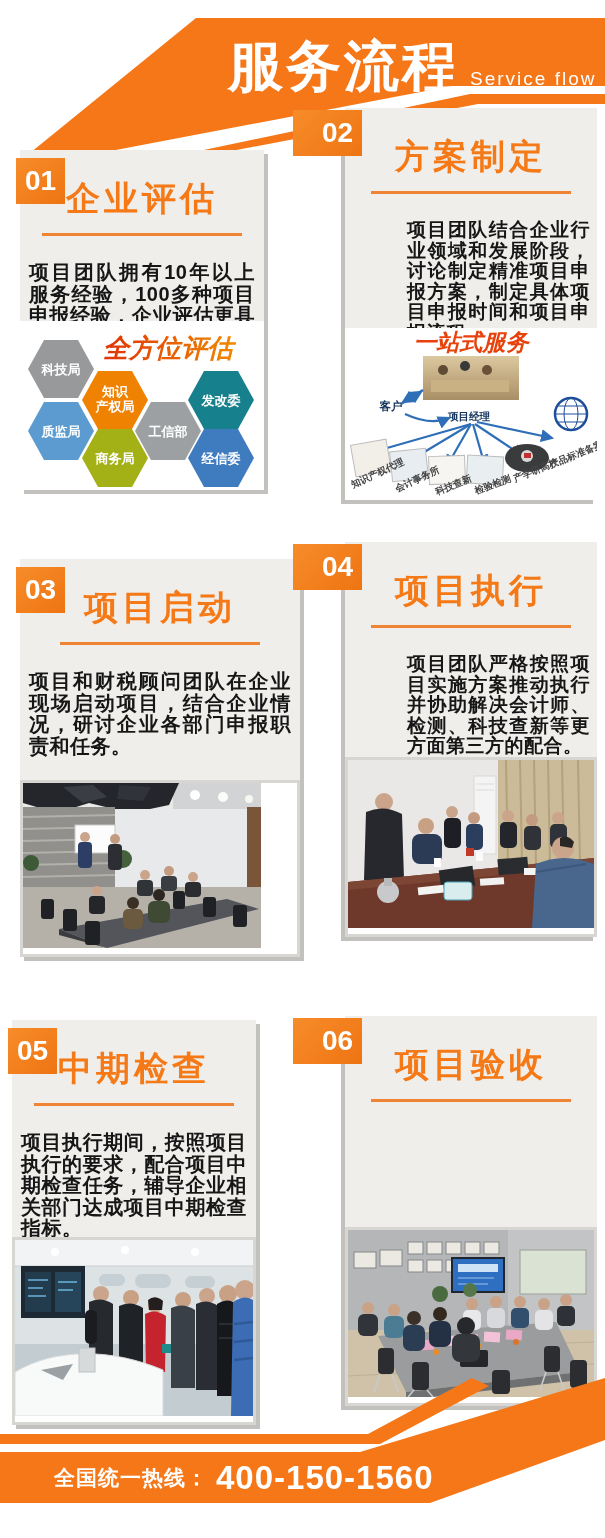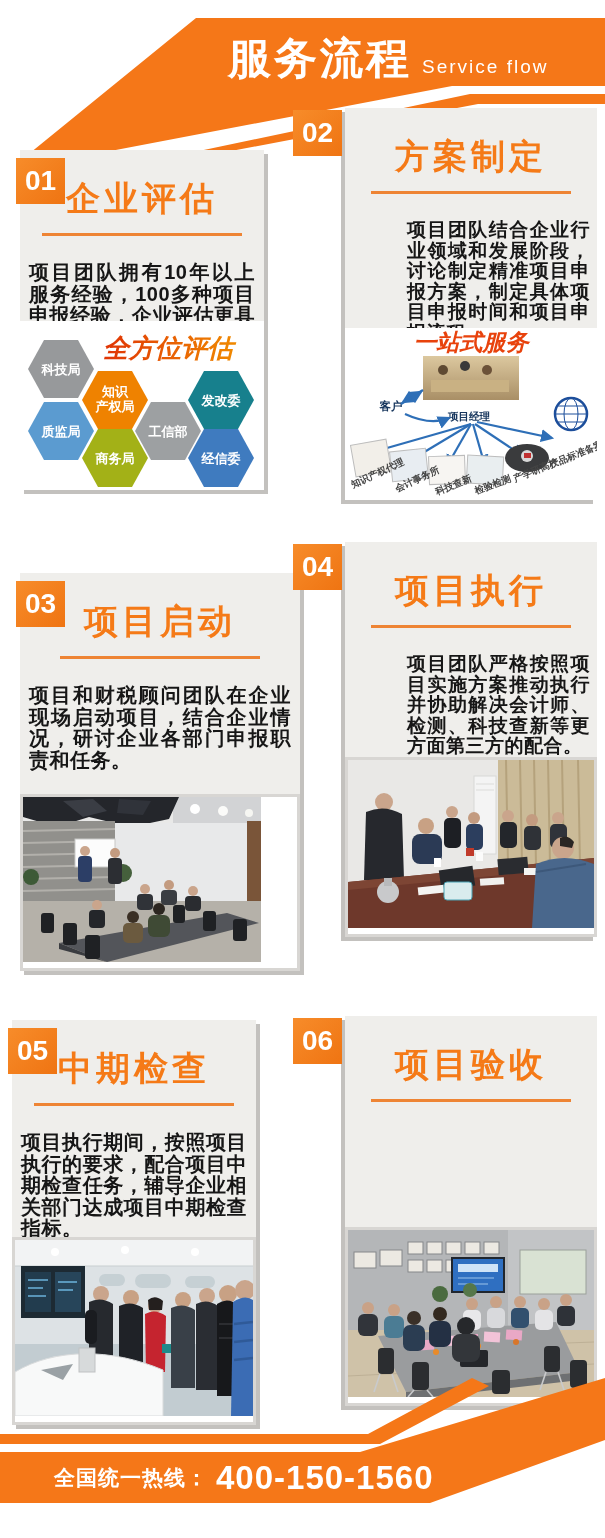--- a/index.html
+++ b/index.html
@@ -3,31 +3,31 @@
 <meta charset="utf-8">
 <style>
   html,body{margin:0;padding:0;background:#ffffff;}
   .page{
     position:relative;width:605px;height:1538px;overflow:hidden;background:#fff;
     font-family:"Liberation Sans","DejaVu Sans",sans-serif;
   }
   svg{display:block;}
   .hdr-svg{position:absolute;top:0;left:0;}
   .hdr-text{position:absolute;top:30px;left:228px;display:flex;align-items:baseline;gap:10px;color:#fff;}
-  .hdr-title{font-size:43px;font-weight:bold;letter-spacing:3px;}
+  .hdr-title{font-size:55px;font-weight:bold;letter-spacing:3px;}
   .hdr-sub{font-size:19px;letter-spacing:2px;}
   .card{position:absolute;background:#efeeeb;}
   .card.left{box-shadow:4px 4px 0 0 #c3c1be;}
   .card.right{box-shadow:-4px 4px 0 0 #c3c1be;}
   .badge{
     position:absolute;width:49px;height:46px;display:flex;align-items:center;justify-content:center;
     background:linear-gradient(135deg,#f78c2a,#ef7412);color:#fff;font-size:28px;font-weight:bold;
   }
   .card.left .badge{left:-4px;top:8px;}
-  .card.right .badge{left:-52px;top:2px;}
+  .card.right .badge{left:-52px;top:2px;padding-left:20px;}
   .card-title{margin:26px 0 0 0;text-align:center;color:#f57a17;font-size:34px;font-weight:bold;letter-spacing:4px;}
   .t-underline{width:200px;height:3px;background:#ee8434;margin:11px auto 0 auto;}
   .card-body{
     margin-top:26px;padding:0 9px;color:#161616;font-size:20px;font-weight:bold;
     line-height:1.08;letter-spacing:0.5px;text-align:justify;
   }
   .card.right .card-body{font-size:19px;padding:0 7px 0 14px;margin-left:48px;}
   .card-img{position:absolute;left:0;right:0;bottom:0;background:#fff;}
   .photo-frame{border:3px solid #d8d6d3;}
   .ftr-svg{position:absolute;left:0;top:1368px;}
@@ -157,21 +157,21 @@
           <text x="52" y="164" transform="rotate(-25 52 164)">会计事务所</text>
           <text x="92" y="167" transform="rotate(-22 92 167)">科技查新</text>
           <text x="131" y="166" transform="rotate(-20 131 166)">检验检测</text>
           <text x="170" y="154" transform="rotate(-22 170 154)">产学研高校</text>
           <text x="206" y="140" transform="rotate(-22 206 140)">产品标准备案</text>
         </g>
       </svg>
     </div>
   </div>
 
-  <div class="card left" style="left:20px;top:573px;width:280px;height:398px;">
+  <div class="card left" style="left:20px;top:559px;width:280px;height:398px;">
     <div class="badge">03</div>
     <div class="card-title">项目启动</div>
     <div class="t-underline"></div>
     <div class="card-body">项目和财税顾问团队在企业现场启动项目，结合企业情况，研讨企业各部门申报职责和任务。</div>
     <div class="card-img photo-frame" style="height:171px;">
       <svg width="238" height="165" viewBox="0 0 238 165">
         <rect width="238" height="165" fill="#e9e9e8"></rect>
         <rect x="150" y="0" width="88" height="30" fill="#d2d3d5"></rect>
         <path d="M0 0 H156 L146 22 L108 30 L66 20 L34 30 L0 20 Z" fill="#24262b"></path>
         <path d="M40 4 L70 2 L84 14 L60 20 Z" fill="#3a3d44"></path>

